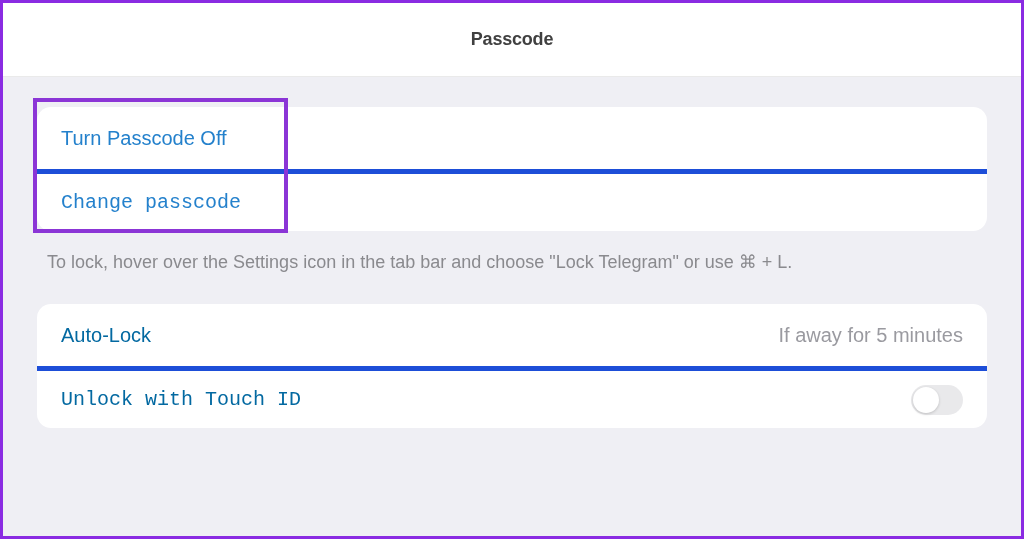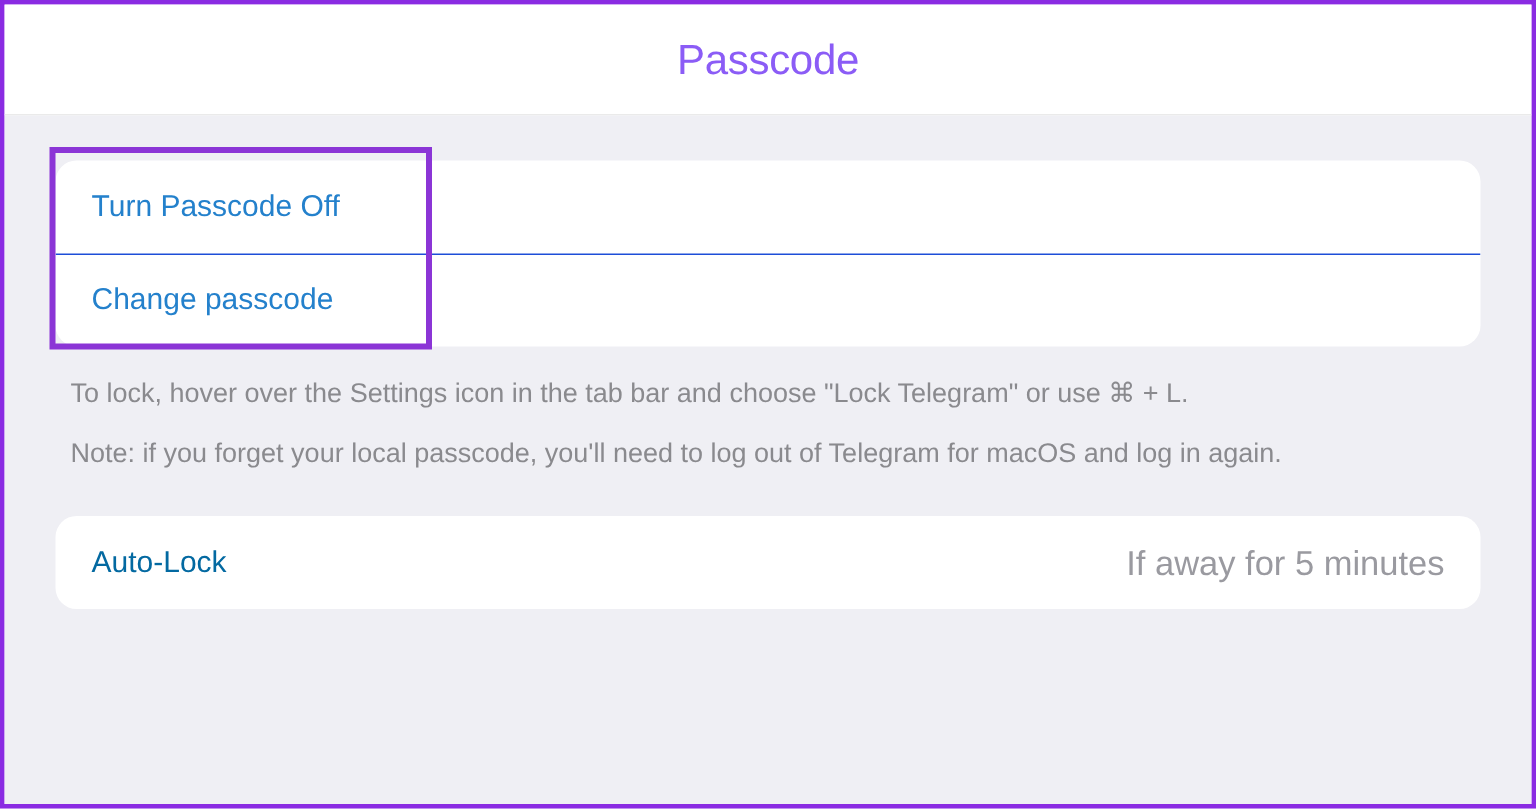--- a/index.html
+++ b/index.html
@@ -13,23 +13,23 @@
     }
     .header {
       height: 74px;
       display: flex;
       align-items: center;
       justify-content: center;
       background: #fff;
       border-bottom: 1px solid #eaeaea;
     }
     .header-title {
-      font-size: 28px;
-      font-weight: 400;
-      color: #8b5cf6;
+      font-size: 18px;
+      font-weight: 700;
+      color: #404040;
       letter-spacing: -0.2px;
     }
     .content {
       background: #efeff4;
       height: calc(100% - 74px);
       padding: 30px 34px 0 34px;
     }
     .card {
       background: #fff;
       border-radius: 14px;
@@ -38,25 +38,26 @@
     .list-row {
       display: flex;
       align-items: center;
       justify-content: space-between;
       min-height: 62px;
       padding: 0 24px;
       font-size: 20px;
       position: relative;
     }
     .list-row + .list-row {
-      border-top: 1px solid #1d4ed8;
+      border-top: 5px solid #1d4ed8;
+      font-family: Liberation Mono, monospace;
     }
     .link { color: #2481cc; cursor: pointer; }
     .plain-label { color: #0369a1; font-weight: 400; }
-    .detail-value { color: #9a9aa0; font-size: 23px; text-align: right; }
+    .detail-value { color: #9a9aa0; font-size: 20px; text-align: right; }
 
     .footnotes { padding: 18px 10px 15px 10px; }
     .footnote {
       color: #8a8a8e;
       font-size: 18px;
       line-height: 1.45;
       margin-bottom: 14px;
     }
 
     .toggle {
@@ -98,25 +99,28 @@
     <div class="list-row link">
       <span>Turn Passcode Off</span>
     </div>
     <div class="list-row link">
       <span>Change passcode</span>
     </div>
   </div>
 
   <div class="footnotes">
     <div class="footnote">To lock, hover over the Settings icon in the tab bar and choose "Lock Telegram" or use ⌘ + L.</div>
-    <div class="footnote">Note: if you forget your local passcode, you'll need to log out of Telegram for macOS and log in again.</div>
   </div>
 
   <div class="card">
     <div class="list-row">
       <span class="plain-label">Auto-Lock</span>
       <span class="detail-value">If away for 5 minutes</span>
+    </div>
+    <div class="list-row">
+      <span class="plain-label">Unlock with Touch ID</span>
+      <div class="toggle"></div>
     </div>
   </div>
 
 </div>
 
 <div class="highlight-box" style="top:98px;left:33px;width:255px;height:135px;"></div>
 
 </body></html>

